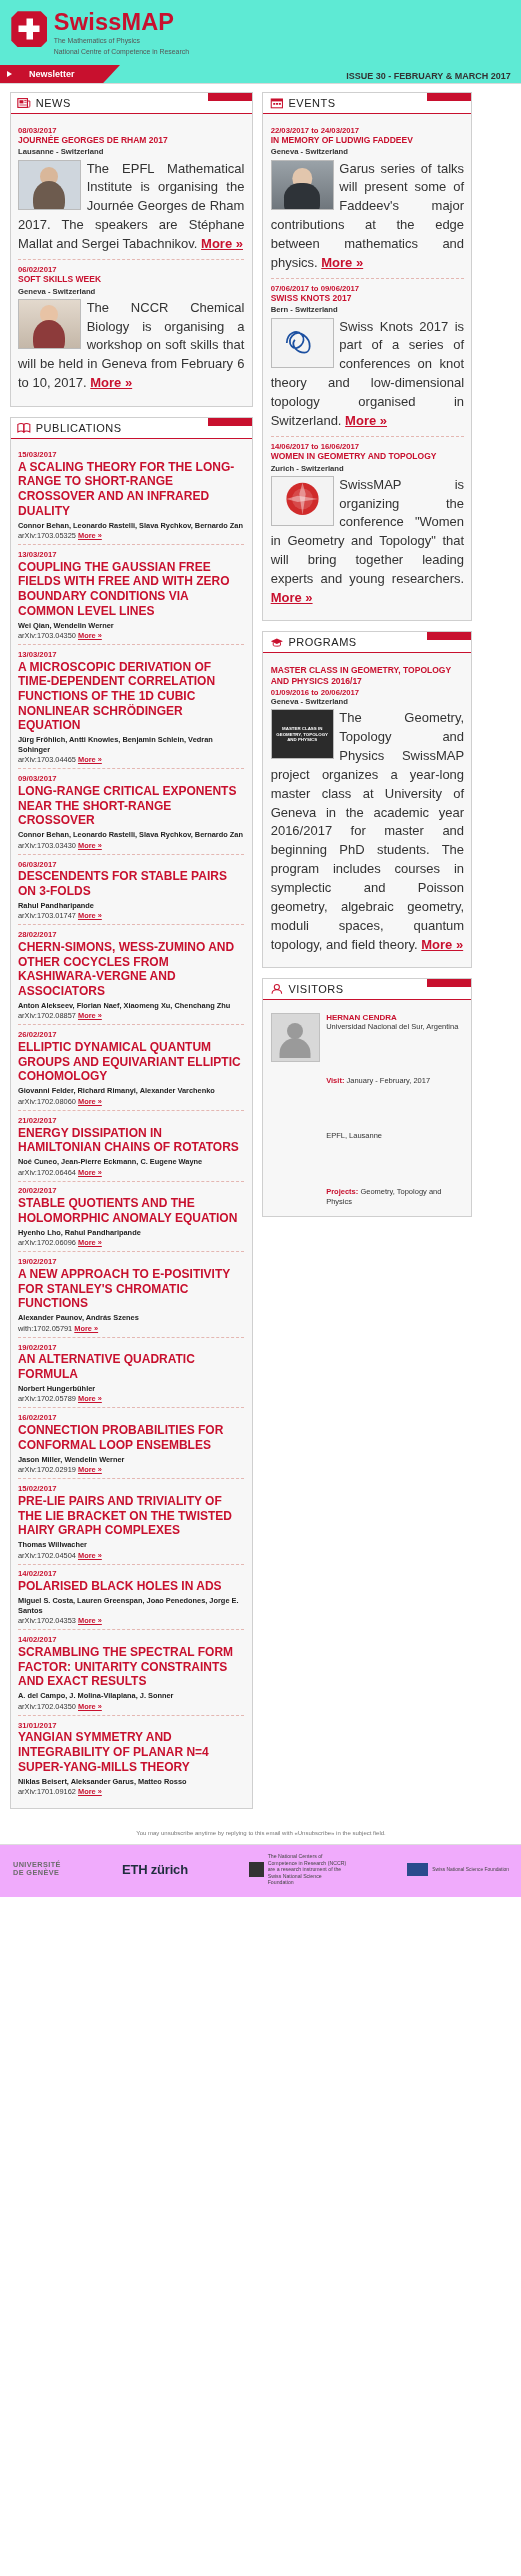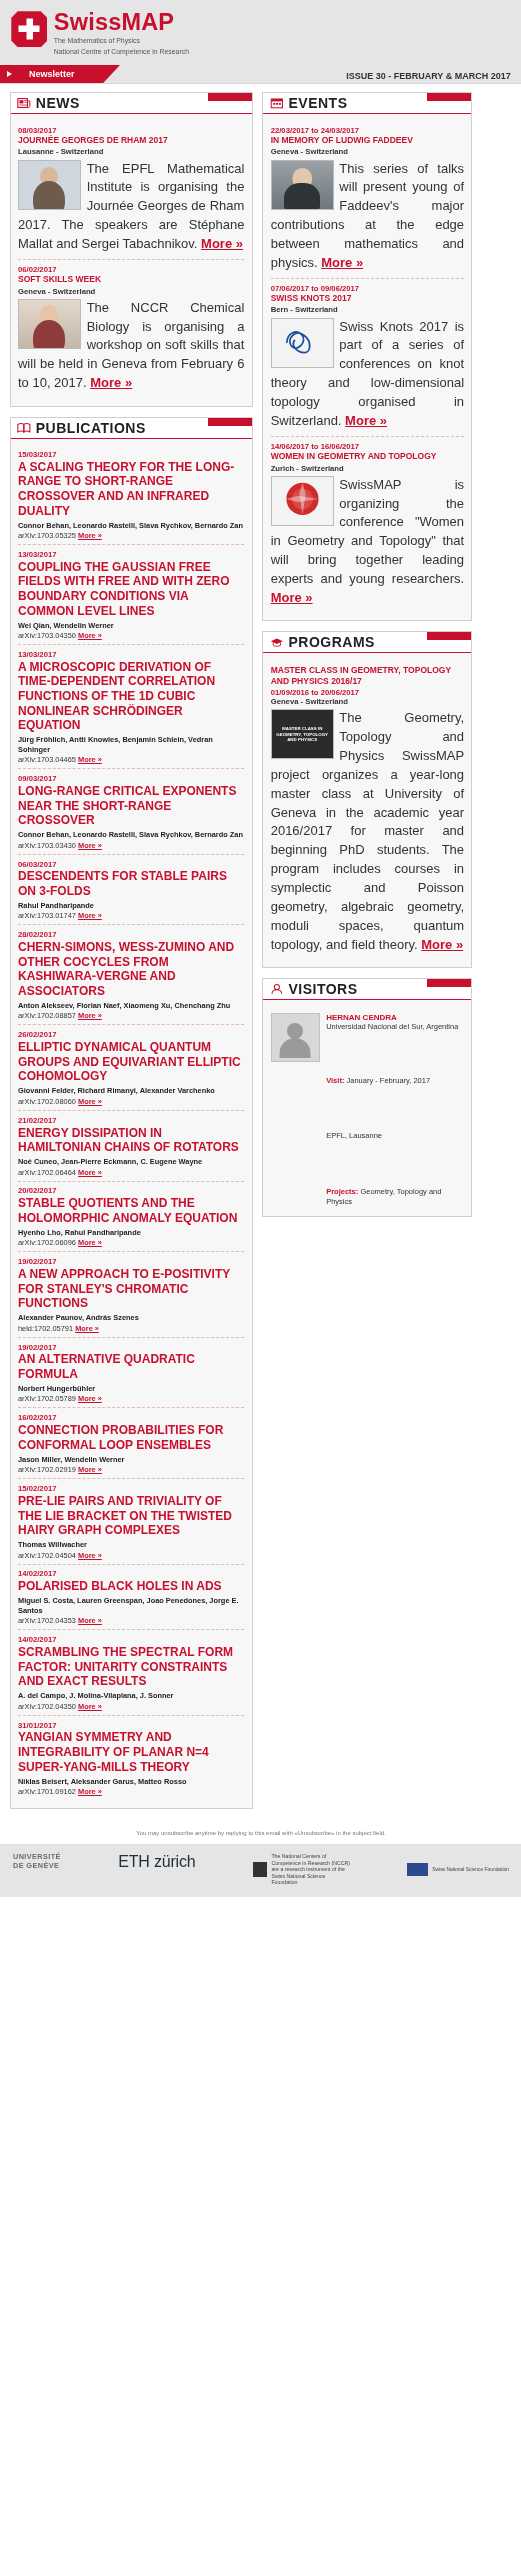--- a/index.html
+++ b/index.html
@@ -9,21 +9,21 @@
     background: #ffffff;
     font-family: "Liberation Sans", sans-serif;
     color: #333;
   }
   .page { width: 522px; position: relative; }
 
   
   .header {
     position: relative;
     height: 84px;
-    background: #e5e5e5;
+    background: #5eead4;
     border-bottom: 0.8px solid #d9d9d9;
   }
   .hdr-inner { display:flex; align-items:flex-start; padding: 8px 11.3px 0 11.3px; }
   .logo-mark {
     width: 36px; height: 36px; position: relative; margin-right: 6.5px; margin-top: 3.2px;
   }
   .logo-mark .swiss-cross {
     position:absolute; left:0; top:0; width:36px; height:36px;
     background:#c8102e;
     clip-path: polygon(0% 18%, 18% 0%, 82% 0%, 100% 18%, 100% 82%, 82% 100%, 18% 100%, 0% 82%);
@@ -72,21 +72,21 @@
   
   .sec-head {
     position: relative; height: 21px; background:#fff;
     border-bottom: 1.6px solid #c8102e;
     display:flex; align-items:center; padding-left:6.5px;
   }
   .sec-head .ico {
     width:13.7px; height:13.7px; margin-right:4.9px; flex:none;
     display:flex; align-items:center; justify-content:center;
   }
-  .sec-head .ttl { font-size:14px; font-weight:bold; letter-spacing:0.5px; color:#222; }
+  .sec-head .ttl { font-size:11px; font-weight:normal; letter-spacing:0.5px; color:#222; }
   .sec-head .bar-deco {
     position:absolute; right:0; top:0; height:8px; width:44px; background:#c8102e;
   }
 
   
   .news-item { padding: 5.7px 0 4.9px 0; }
   .news-item + .news-item { border-top: 0.8px dashed #c0392b55; }
   .date-red { color:#c8102e; font-size:7.7px; font-weight:bold; }
   .item-title {
     color:#c8102e; font-size:8.5px; font-weight:bold; text-transform:uppercase;
@@ -156,27 +156,27 @@
   .visitor-name { color:#c8102e; font-size:8px; font-weight:bold; text-transform:uppercase; }
   .visitor-org { font-size:7.5px; color:#333; margin-bottom:3.2px; }
   .visitor-line { font-size:7.5px; color:#333; line-height:1.4;margin-top:45px; }
   .lbl { color:#c8102e; font-weight:bold; }
 
   
   .footer-note {
     text-align:center; font-size:6px; color:#777; padding:11.3px 16px 8px 16px;
   }
   .footer-bar {
-    border-top:0.8px solid #ddd; background:#e5e5e5;
-    display:flex; justify-content:space-between;
+    border-top:0.8px solid #ddd; background:#f0abfc;
+    display:flex; align-items:center; justify-content:space-between;
     padding:8px 13px 11.3px 13px; gap:24px;
   }
   .f-logo { font-size:6.5px; color:#444; line-height:1.2; }
   .f-geneve { color:#6b6b6b; font-weight:bold; font-size:7.3px; letter-spacing:0.4px; }
-  .f-eth { font-weight:normal; font-size:16px; color:#1f2d3d; letter-spacing:-0.2px; }
+  .f-eth { font-weight:bold; font-size:13px; color:#1f2d3d; letter-spacing:-0.2px; }
   .f-ncc { font-size:5.2px; color:#444; max-width:97px; line-height:1.25; display:flex; gap:4px; align-items:center;}
   .f-ncc .sq { width:14.6px;height:14.6px;background:#333;flex:none; }
   .f-snsf { display:flex; align-items:center; gap:4px; font-size:4.9px; color:#444; }
   .f-snsf .sq2 { width:21px;height:13px;background:#2a4b8d;flex:none; }
 
   .events-head .ico svg, .sec-head .ico svg { display:block; }
 </style>
 </head>
 <body>
 
@@ -320,21 +320,21 @@
             <div class="date-red">20/02/2017</div>
             <div class="pub-title">STABLE QUOTIENTS AND THE HOLOMORPHIC ANOMALY EQUATION</div>
             <div class="pub-authors">Hyenho Lho, Rahul Pandharipande</div>
             <div class="pub-arxiv"><span>arXiv:1702.06096</span> <span class="more">More »</span></div>
           </div>
 
           <div class="pub">
             <div class="date-red">19/02/2017</div>
             <div class="pub-title">A NEW APPROACH TO E-POSITIVITY FOR STANLEY'S CHROMATIC FUNCTIONS</div>
             <div class="pub-authors">Alexander Paunov, András Szenes</div>
-            <div class="pub-arxiv"><span>held:1702.05791</span> <span class="more">More »</span></div>
+            <div class="pub-arxiv"><span>with:1702.05791</span> <span class="more">More »</span></div>
           </div>
 
           <div class="pub">
             <div class="date-red">19/02/2017</div>
             <div class="pub-title">AN ALTERNATIVE QUADRATIC FORMULA</div>
             <div class="pub-authors">Norbert Hungerbühler</div>
             <div class="pub-arxiv"><span>arXiv:1702.05789</span> <span class="more">More »</span></div>
           </div>
 
           <div class="pub">
@@ -394,21 +394,21 @@
           <span class="bar-deco"></span>
         </div>
         <div class="panel-body">
 
           <div class="news-item">
             <div class="date-red">22/03/2017 to 24/03/2017</div>
             <div class="item-title">IN MEMORY OF LUDWIG FADDEEV</div>
             <div class="item-sub">Geneva - Switzerland</div>
             <div class="thumb faddeev"></div>
             <div class="flow">
-              <span>This series of talks will present young of Faddeev's major contributions at the edge between mathematics and physics.</span>
+              <span>Garus series of talks will present some of Faddeev's major contributions at the edge between mathematics and physics.</span>
               <span class="more">More »</span>
             </div>
             <div class="clear"></div>
           </div>
 
           <div class="news-item">
             <div class="date-red">07/06/2017 to 09/06/2017</div>
             <div class="item-title">SWISS KNOTS 2017</div>
             <div class="item-sub">Bern - Switzerland</div>
             <div class="thumb knots">

